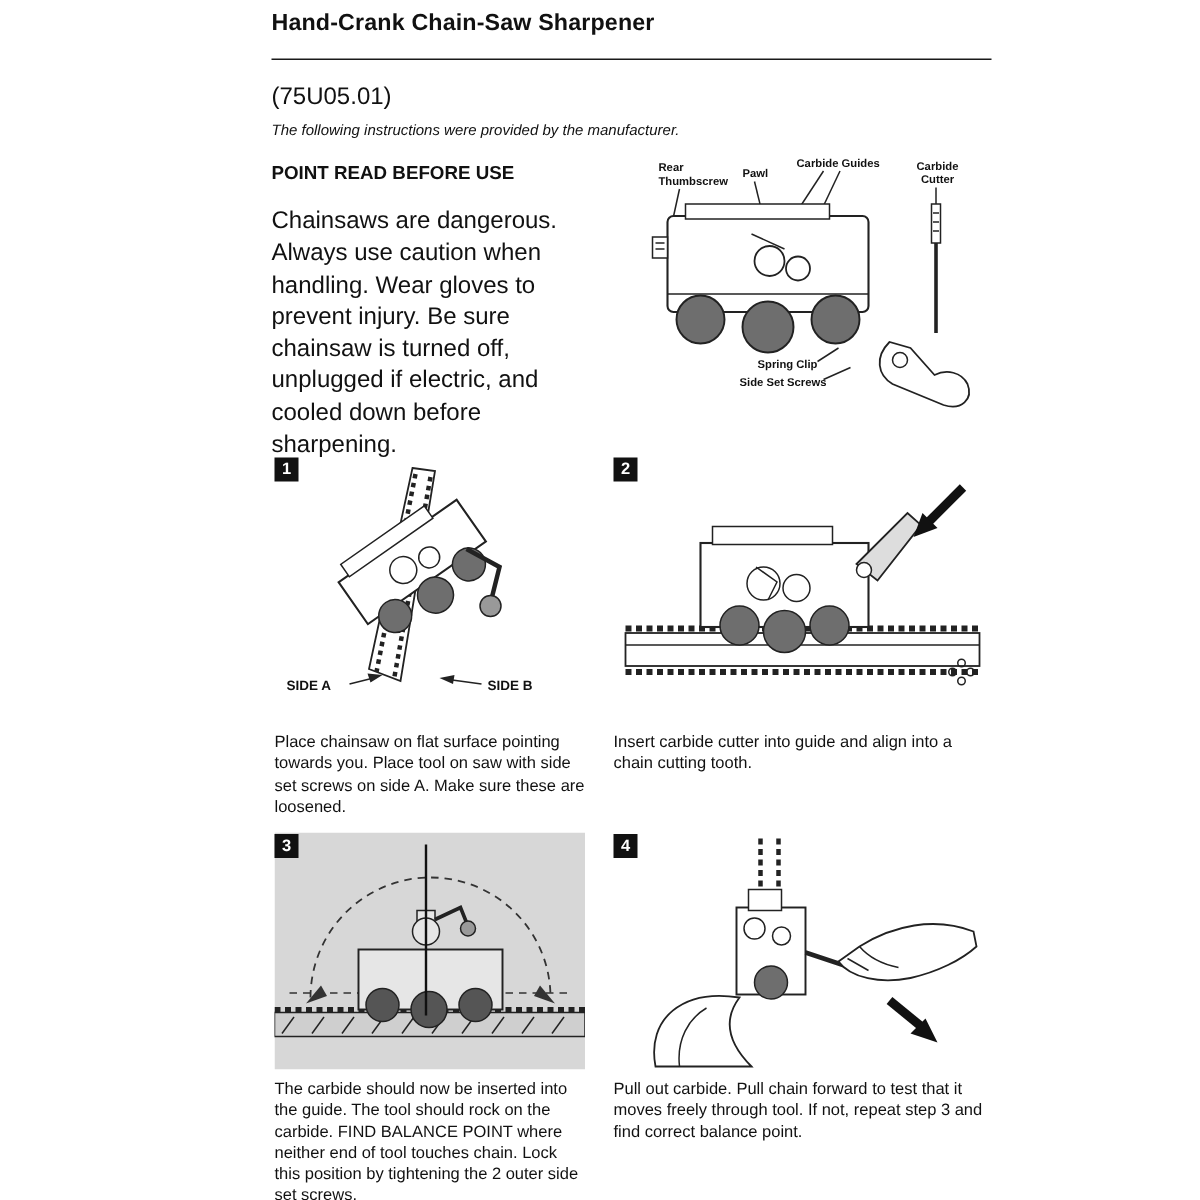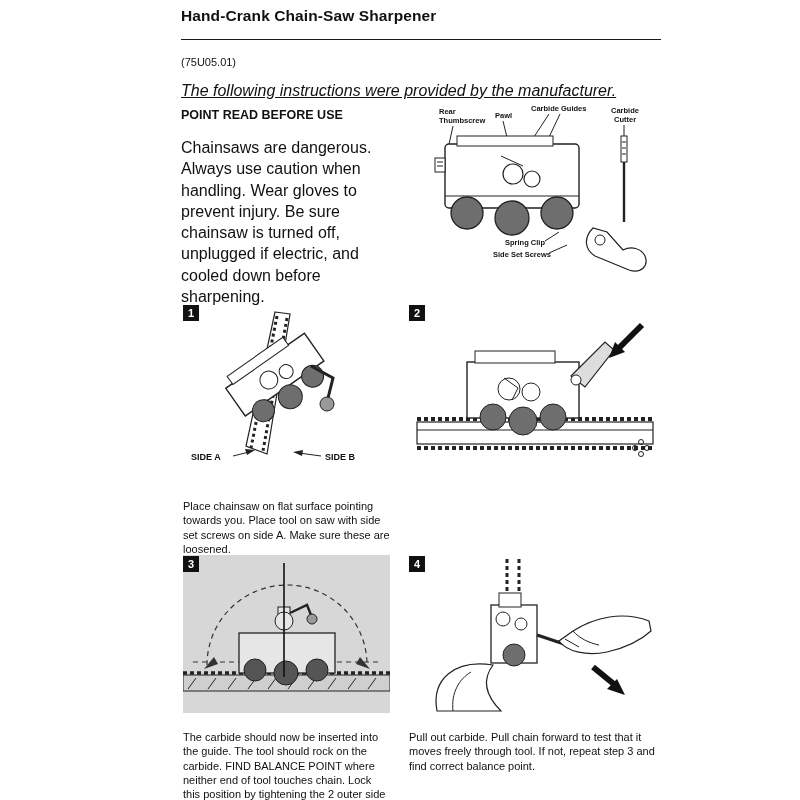--- a/index.html
+++ b/index.html
@@ -2,36 +2,36 @@
 <html><head>
 <meta charset="utf-8">
 <style>
   * { box-sizing: border-box; margin: 0; padding: 0; }
   html,body { background:#ffffff; }
   body { font-family: "Liberation Sans", sans-serif; color:#111; }
   .page { position:relative; width:701px; height:800px; background:#fff; overflow:hidden;padding-left:12px; }
 
   .title   { position:absolute; left:181px; top:7px;  font-size:15.5px; font-weight:700; letter-spacing:.1px; }
   .rule    { position:absolute; left:181px; top:39px; width:480px; border-top:1.6px solid #1a1a1a; }
-  .partno  { position:absolute; left:181px; top:56px; font-size:11px; }
-  .note    { position:absolute; left:181px; top:82px; font-size:16px; font-style:italic;text-decoration:underline; }
+  .partno  { position:absolute; left:181px; top:56px; font-size:16px; }
+  .note    { position:absolute; left:181px; top:82px; font-size:10px; font-style:italic; }
   .warnhead{ position:absolute; left:181px; top:108px; font-size:12.5px; font-weight:700; }
   .warntext{ position:absolute; left:181px; top:137px; width:220px; font-size:16px; line-height:1.33; }
 
   .parts   { position:absolute; left:408px; top:100px; width:253px; height:182px;margin-left:25px; }
 
   .step    { position:absolute; }
   .step1   { left:183px; top:304px; width:207px; }
   .step2   { left:409px; top:304px; width:252px; }
   .step3   { left:183px; top:555px; width:207px; }
   .step4   { left:409px; top:555px; width:252px; }
   .badge   { position:absolute; left:0; top:1px; width:16px; height:16px; background:#111; color:#fff;
              font-size:11px; font-weight:700; display:flex; align-items:center; justify-content:center; z-index:2; }
   .illus   { display:block; }
-  .caption { font-size:11px; line-height:1.3; margin-top:17px; }
+  .caption { font-size:11px; line-height:1.3; margin-top:6px; }
 
   svg text      { font-family:"Liberation Sans", sans-serif; fill:#111; }
   svg .lbl      { font-size:7.5px; font-weight:700; }
   svg .slbl     { font-size:9px;  font-weight:700; }
   svg .ln       { stroke:#222; stroke-width:1; fill:none; }
 </style>
 </head>
 <body>
 
 <div class="page">
@@ -157,20 +157,21 @@
         <line x1="233" y1="21" x2="210" y2="44" stroke="#111" stroke-width="6"></line>
         <polygon points="200,54 216,48 206,38" fill="#111"></polygon>
       </g>
       <g fill="none" stroke="#222">
         <circle cx="232" cy="138" r="2.5"></circle>
         <circle cx="238" cy="144" r="2.5"></circle>
         <circle cx="226" cy="144" r="2.5"></circle>
         <circle cx="232" cy="150" r="2.5"></circle>
       </g>
     </svg>
+    <div class="caption">Insert carbide cutter into guide and align into a chain cutting tooth.</div>
   </div>
 
   <div class="step step3">
     <div class="badge">3</div>
     <svg class="illus" viewBox="0 0 207 158" width="207" height="158">
       <rect width="207" height="158" fill="#d7d7d7"></rect>
       <g>
         <path d="M 24,110 A 80,80 0 0 1 184,110" fill="none" stroke="#333" stroke-width="1.2" stroke-dasharray="5,4"></path>
         <polygon points="21,114 31,102 35,109" fill="#333"></polygon>
         <polygon points="187,114 177,102 173,109" fill="#333"></polygon>

